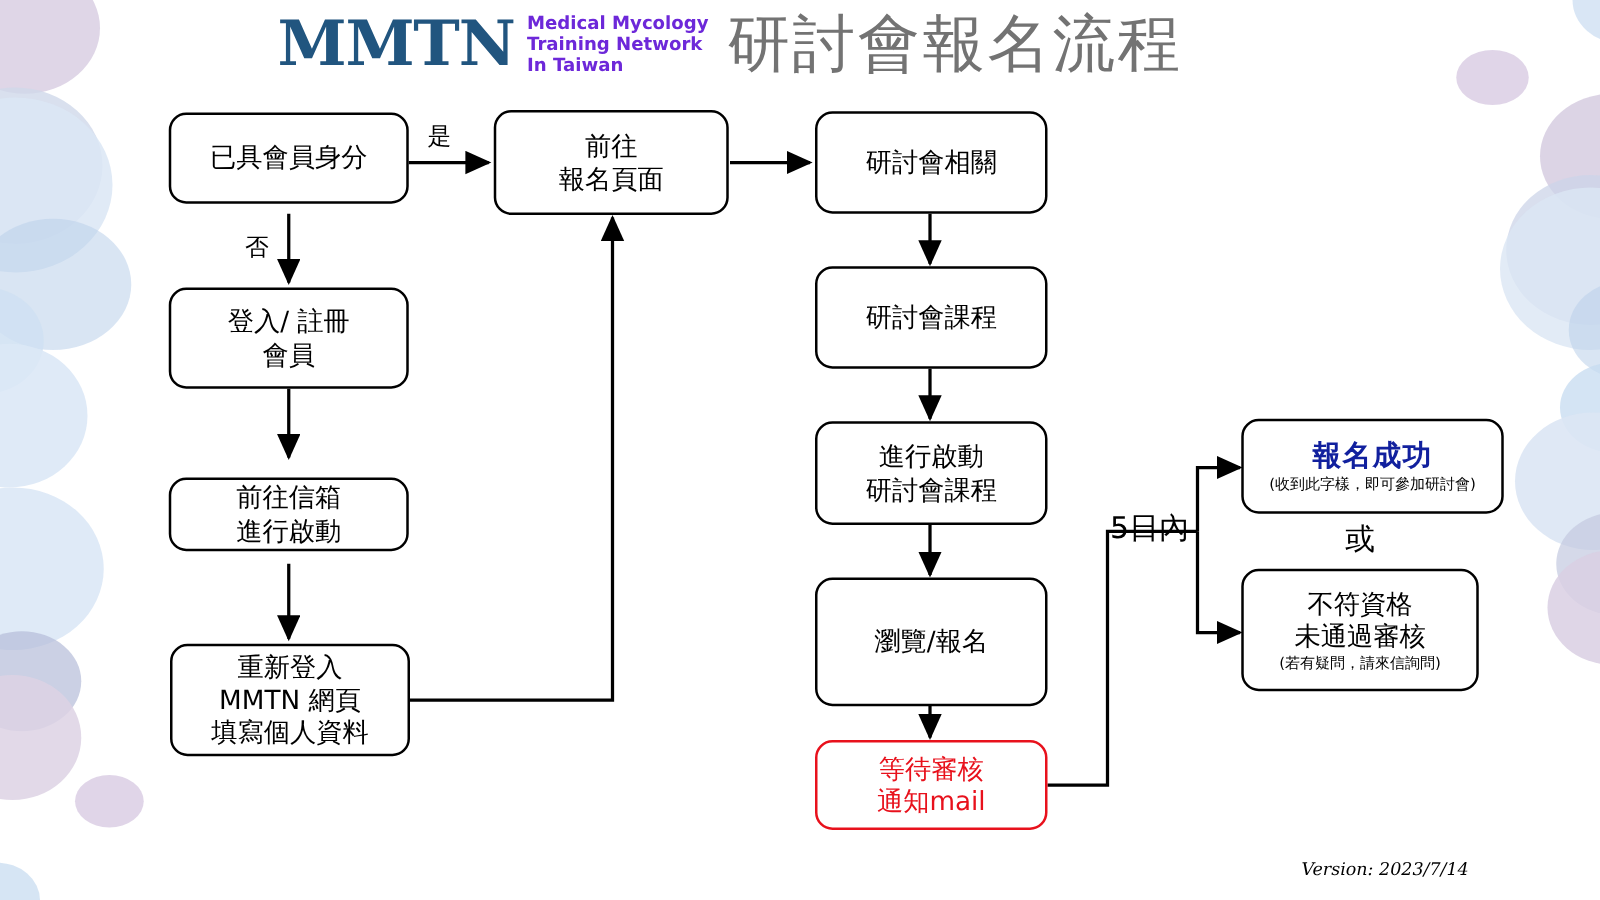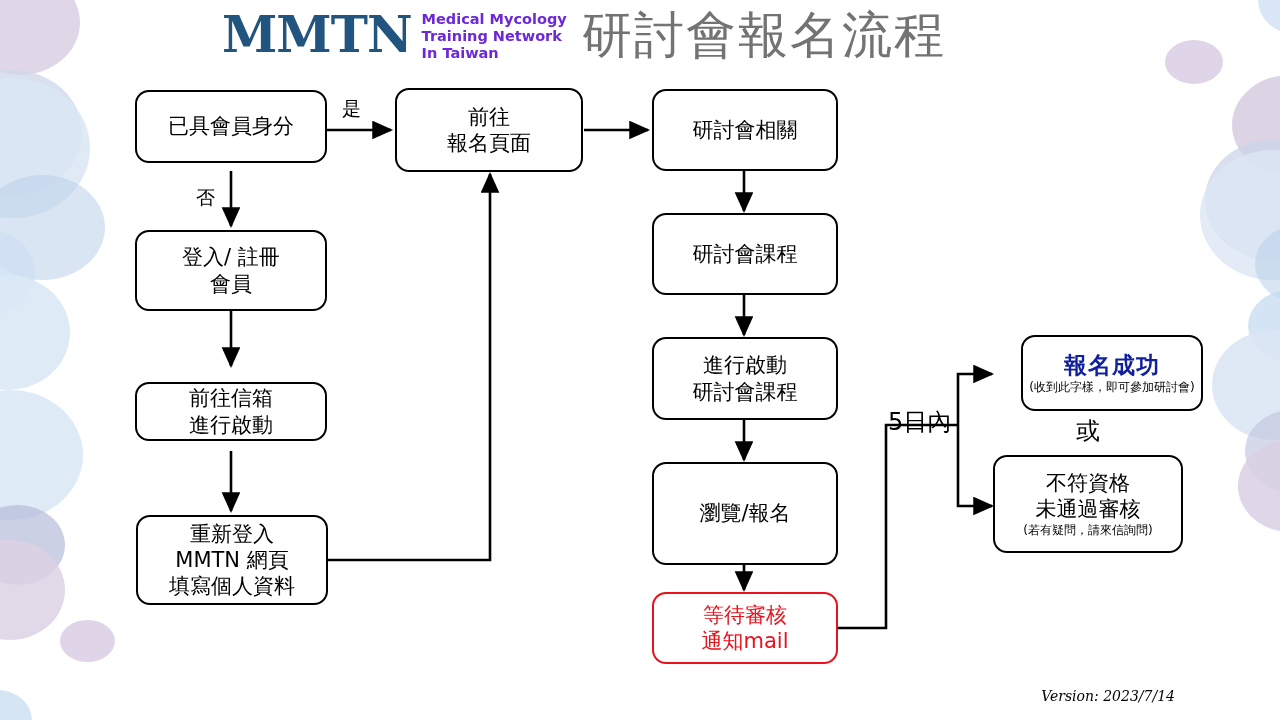--- a/index.html
+++ b/index.html
@@ -183,21 +183,21 @@
     <span class="ln">重新登入</span>
     <span class="ln">MMTN 網頁</span>
     <span class="ln">填寫個人資料</span>
   </div>
 
   <div class="node red" style="left:652px;top:592px;width:186px;height:72px;">
     <span class="ln">等待審核</span>
     <span class="ln">通知mail</span>
   </div>
 
-  <div class="node" style="left:1021px;top:335px;width:182px;height:76px;text-align:center;">
+  <div class="node" style="left:993px;top:335px;width:210px;height:76px;text-align:center;">
     <span class="ln big-blue">報名成功</span>
     <span class="tiny">(收到此字樣，即可參加研討會)</span>
   </div>
 
   <div class="node" style="left:993px;top:455px;width:190px;height:98px;">
     <span class="ln">不符資格</span>
     <span class="ln">未通過審核</span>
     <span class="tiny">(若有疑問，請來信詢問)</span>
   </div>
 

